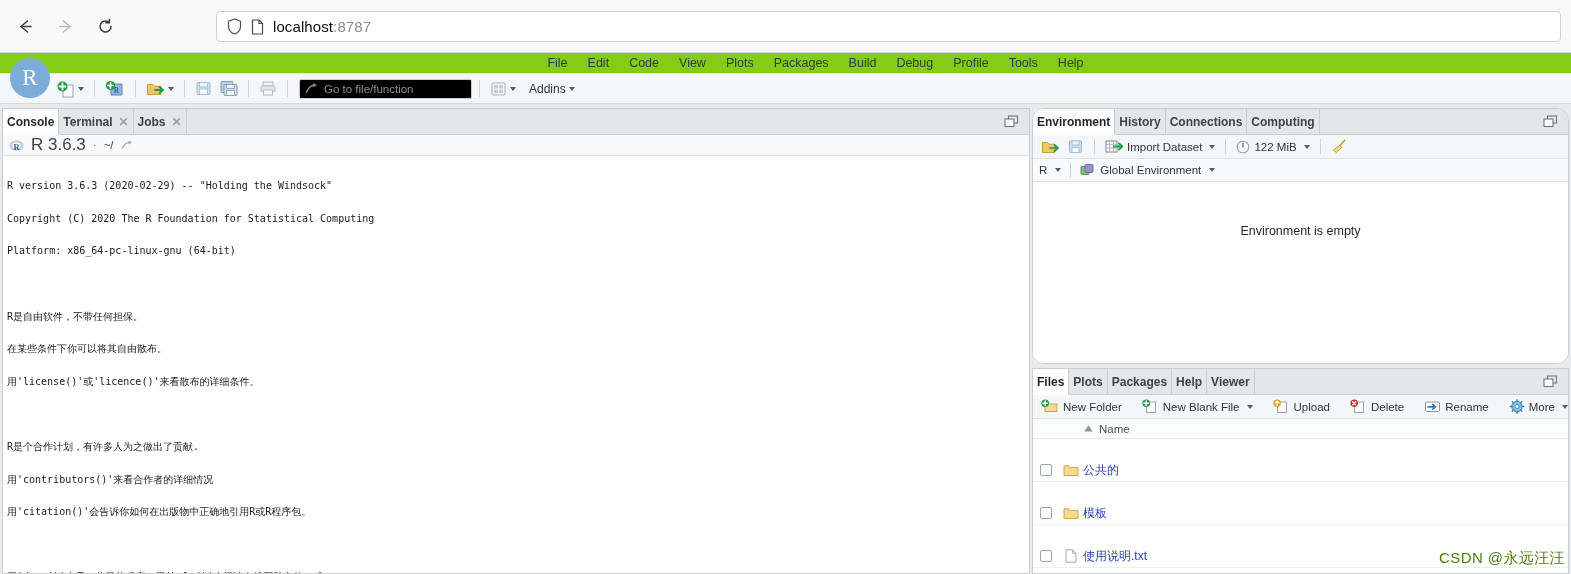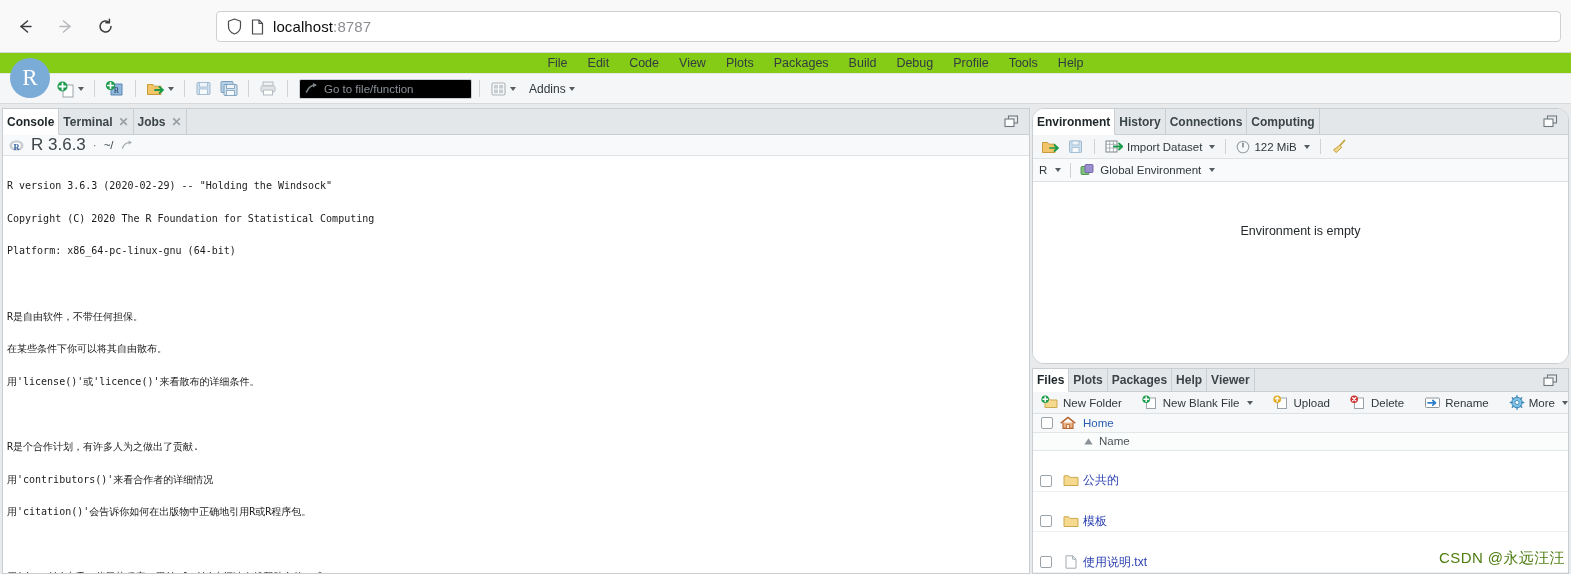--- a/index.html
+++ b/index.html
@@ -660,29 +660,20 @@
             <svg width="16" height="15" viewBox="0 0 16 15">
               <circle cx="8" cy="7.5" r="5.2" fill="#7fc4e8" stroke="#3f87b5" stroke-width="1"></circle>
               <circle cx="8" cy="7.5" r="2" fill="#ffffff" stroke="#3f87b5" stroke-width="0.9"></circle>
               <path d="M8 0.8 L8 2.6 M8 12.4 L8 14.2 M1.3 7.5 L3.1 7.5 M12.9 7.5 L14.7 7.5 M3.3 2.8 L4.5 4 M11.5 11 L12.7 12.2 M12.7 2.8 L11.5 4 M4.5 11 L3.3 12.2" stroke="#3f87b5" stroke-width="1.4" stroke-linecap="round"></path>
             </svg>
             <span>More</span>
             <div class="caret"></div>
           </div>
         </div>
 
-        <div class="files-path">
-          <div class="checkbox"></div>
-          <svg width="16" height="14" viewBox="0 0 16 14">
-            <path d="M1.2 6.8 L8 1.4 L14.8 6.8" fill="none" stroke="#b5652e" stroke-width="1.5" stroke-linecap="round" stroke-linejoin="round"></path>
-            <path d="M3 6.6 L3 12.4 L13 12.4 L13 6.6" fill="#e8b183" stroke="#b5652e" stroke-width="1.1" stroke-linejoin="round"></path>
-            <rect x="6.6" y="8.6" width="2.8" height="3.8" fill="#fbe9d8" stroke="#b5652e" stroke-width="0.8"></rect>
-          </svg>
-          <span class="home-link">Home</span>
-        </div>
 
         <div class="files-header">
           <div class="fh-cb"></div>
           <div class="fh-ic"></div>
           <div class="fh-name">
             <svg width="11" height="9" viewBox="0 0 11 9">
               <path d="M5.5 1.2 L9.6 7.6 L1.4 7.6 Z" fill="#8a9298"></path>
             </svg>
             <span>Name</span>
           </div>

